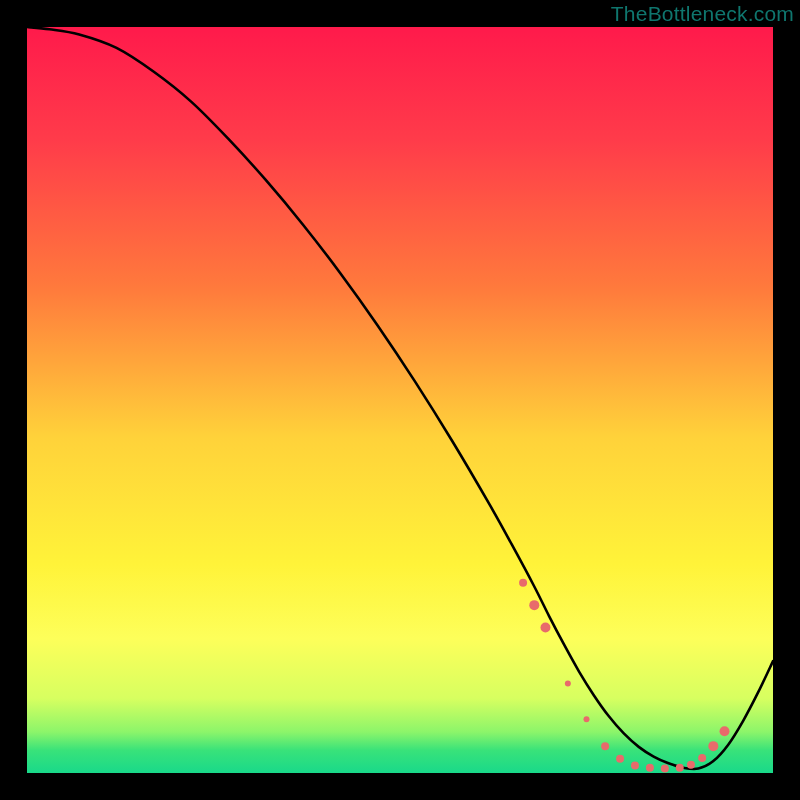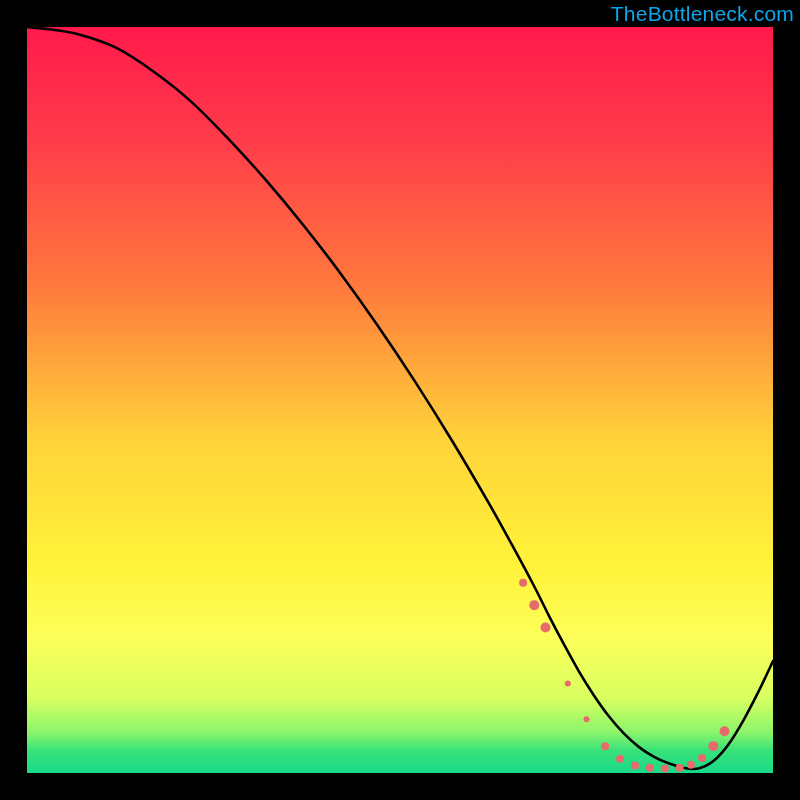--- a/index.html
+++ b/index.html
@@ -23,21 +23,21 @@
     position: absolute;
     left: 0;
     top: 0;
     width: 746px;
     height: 746px;
   }
   .watermark {
     position: absolute;
     top: 2px;
     right: 6px;
-    color: #0ea5e9;
+    color: #0f766e;
     font-size: 21px;
     font-weight: 500;
     letter-spacing: 0.2px;
   }
   svg { display: block; }
 </style>
 </head>
 <body>
 
 <div class="frame">

